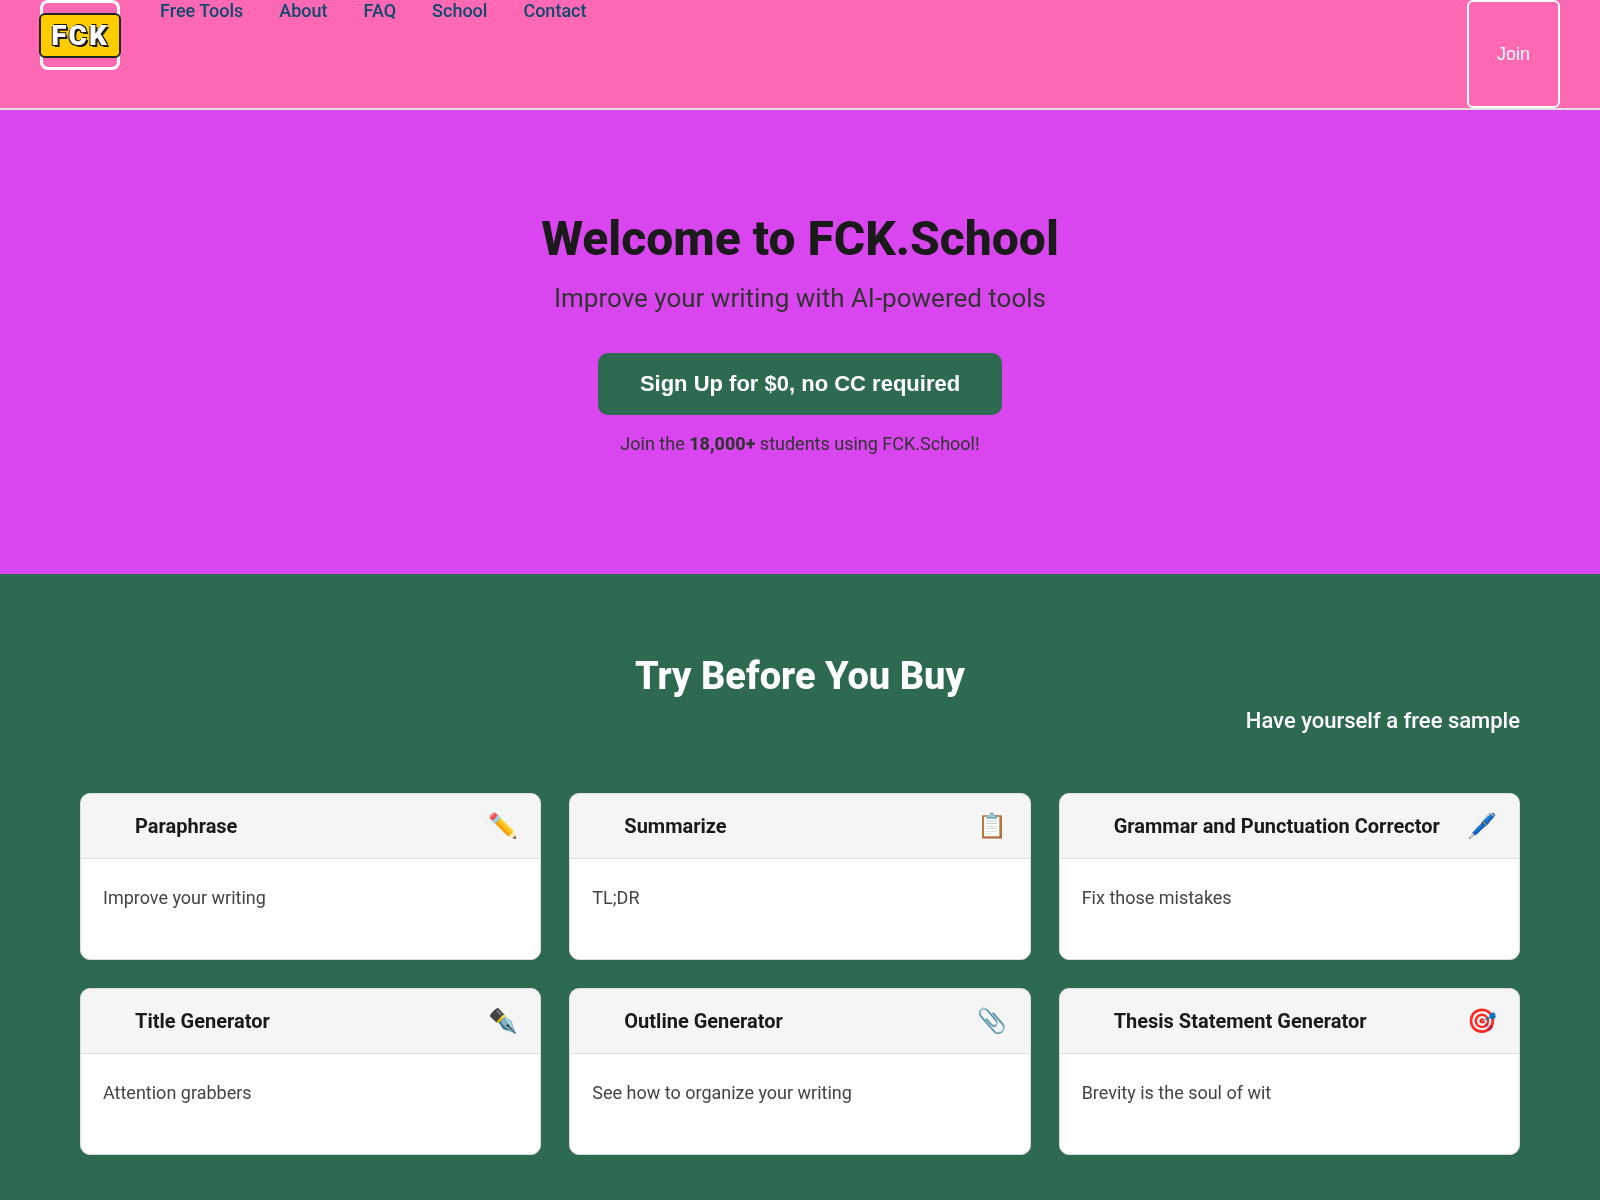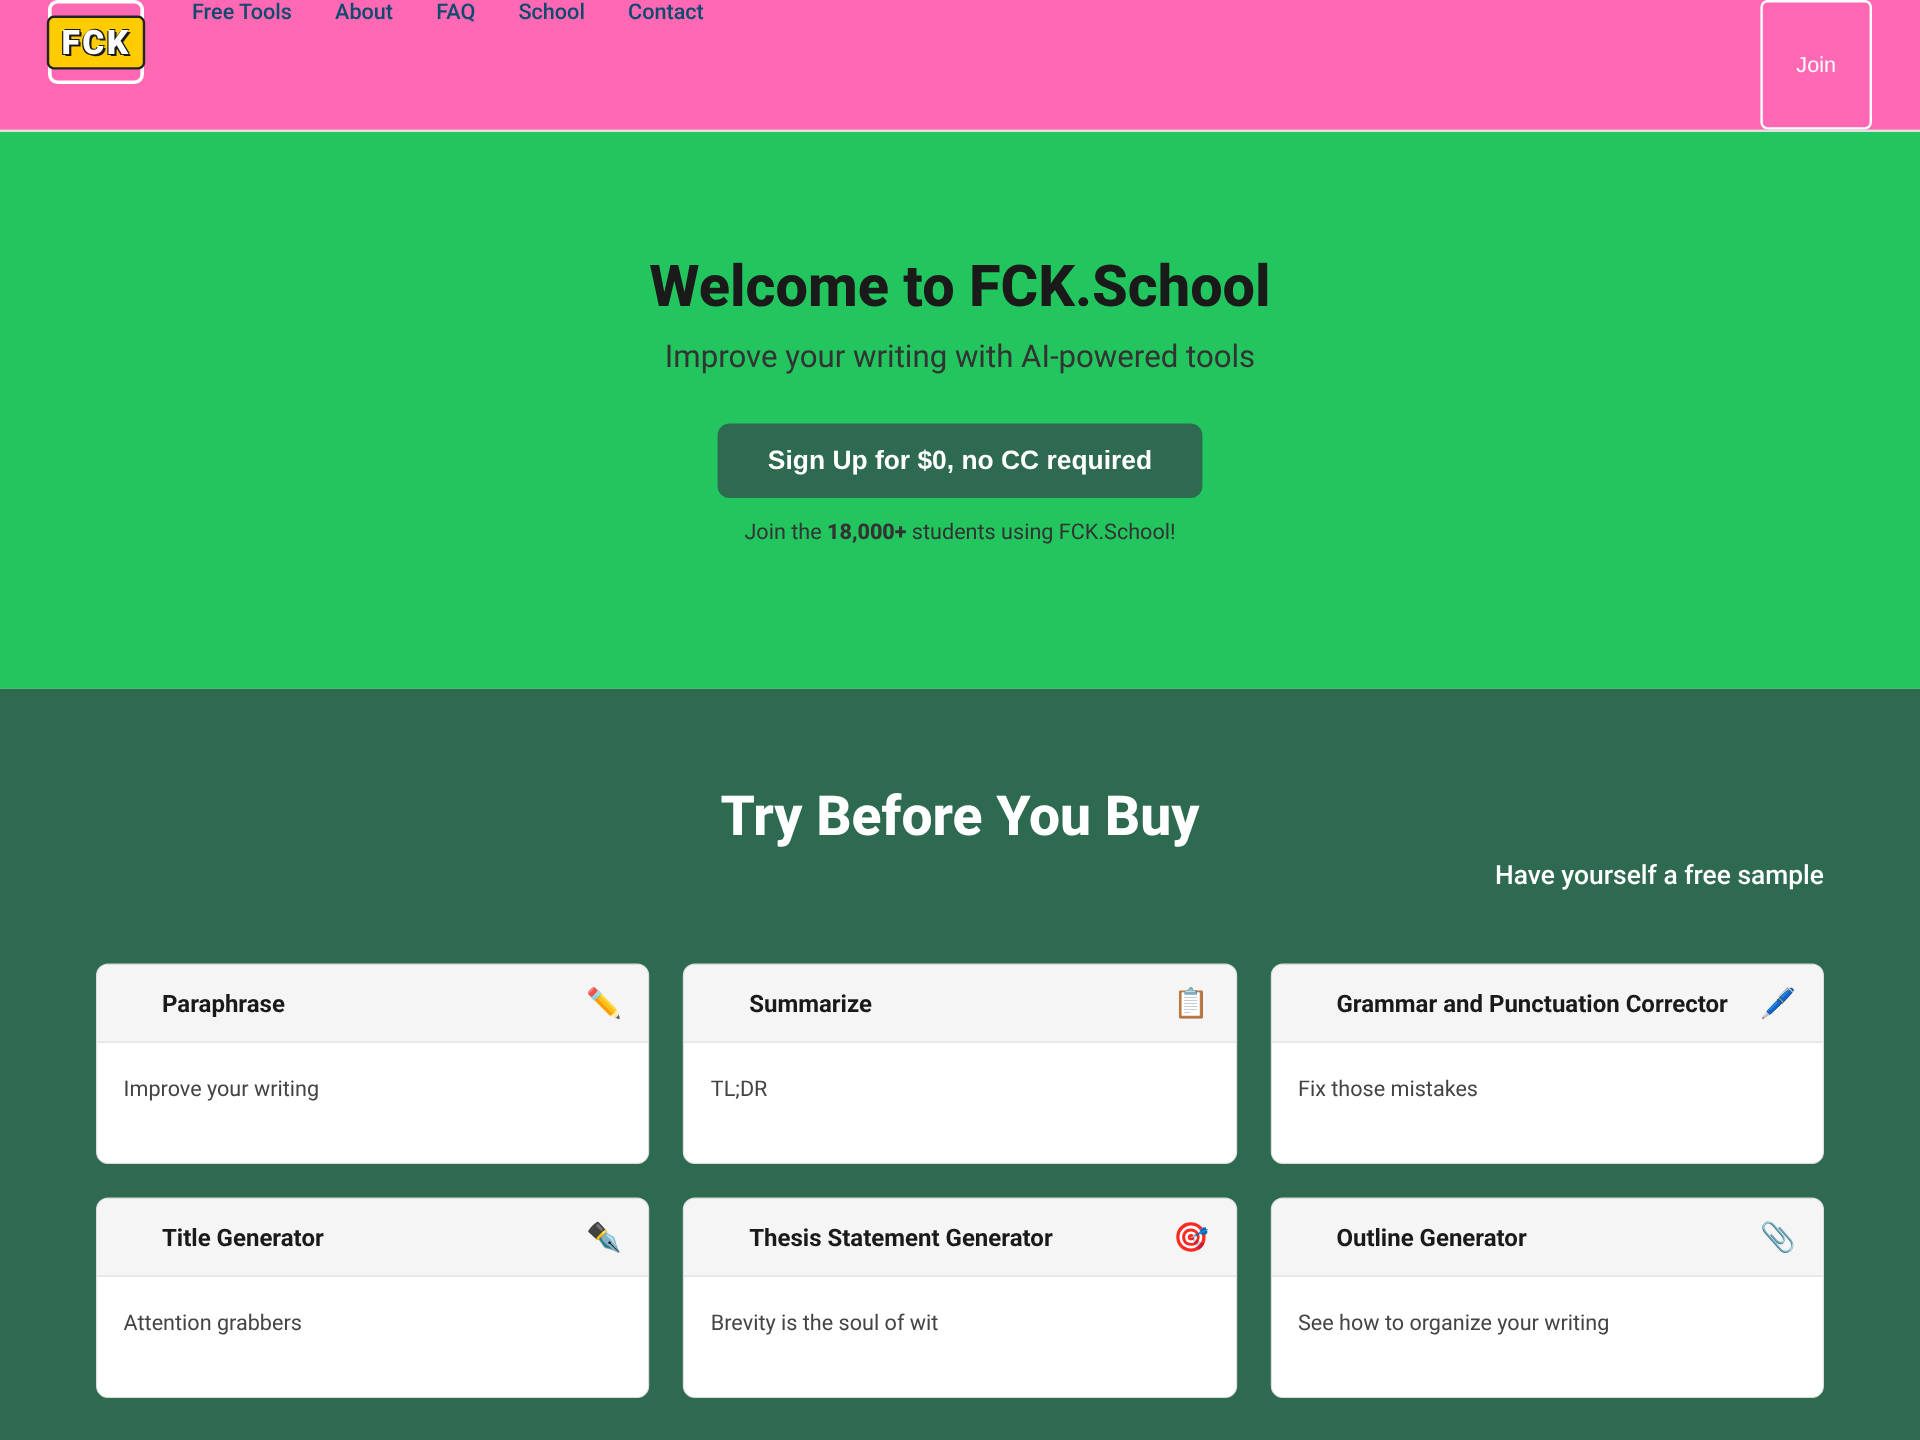--- a/index.html
+++ b/index.html
@@ -68,21 +68,21 @@
       border: 2px solid #fff;
       padding: 10px 28px;
       border-radius: 6px;
       font-size: 18px;
       font-weight: 500;
       cursor: pointer;
     }
 
     
     .hero {
-      background: #22c55e;
+      background: #d946ef;
       display: flex;
       flex-direction: column;
       align-items: center;
       justify-content: center;
       padding: 100px 40px 120px;
     }
     .hero-title {
       font-size: 48px;
       font-weight: 800;
       color: #1a1a1a;
@@ -112,21 +112,21 @@
       font-weight: 800;
     }
 
     
     .tools-section {
       background: #2d6a4f;
       padding: 80px 80px 60px;
     }
     .tools-heading {
       text-align: center;
-      font-size: 46px;
+      font-size: 38px;
       font-weight: 800;
       color: #fff;
       margin-bottom: 10px;
     }
     .tools-subheading {
       text-align: right;
       font-size: 22px;
       color: #fff;
       margin-bottom: 60px;
       font-weight: 500;
@@ -236,32 +236,32 @@
         <span class="tool-card-title">Title Generator</span>
         <span class="tool-card-icon">✒️</span>
       </div>
       <div class="tool-card-body">
         <p class="tool-card-desc">Attention grabbers</p>
       </div>
     </div>
 
     <div class="tool-card">
       <div class="tool-card-header">
+        <span class="tool-card-title">Outline Generator</span>
+        <span class="tool-card-icon">📎</span>
+      </div>
+      <div class="tool-card-body">
+        <p class="tool-card-desc">See how to organize your writing</p>
+      </div>
+    </div>
+
+    <div class="tool-card">
+      <div class="tool-card-header">
         <span class="tool-card-title">Thesis Statement Generator</span>
         <span class="tool-card-icon">🎯</span>
       </div>
       <div class="tool-card-body">
         <p class="tool-card-desc">Brevity is the soul of wit</p>
       </div>
     </div>
 
-    <div class="tool-card">
-      <div class="tool-card-header">
-        <span class="tool-card-title">Outline Generator</span>
-        <span class="tool-card-icon">📎</span>
-      </div>
-      <div class="tool-card-body">
-        <p class="tool-card-desc">See how to organize your writing</p>
-      </div>
-    </div>
-
   </div>
 </section>
 
 </body></html>

